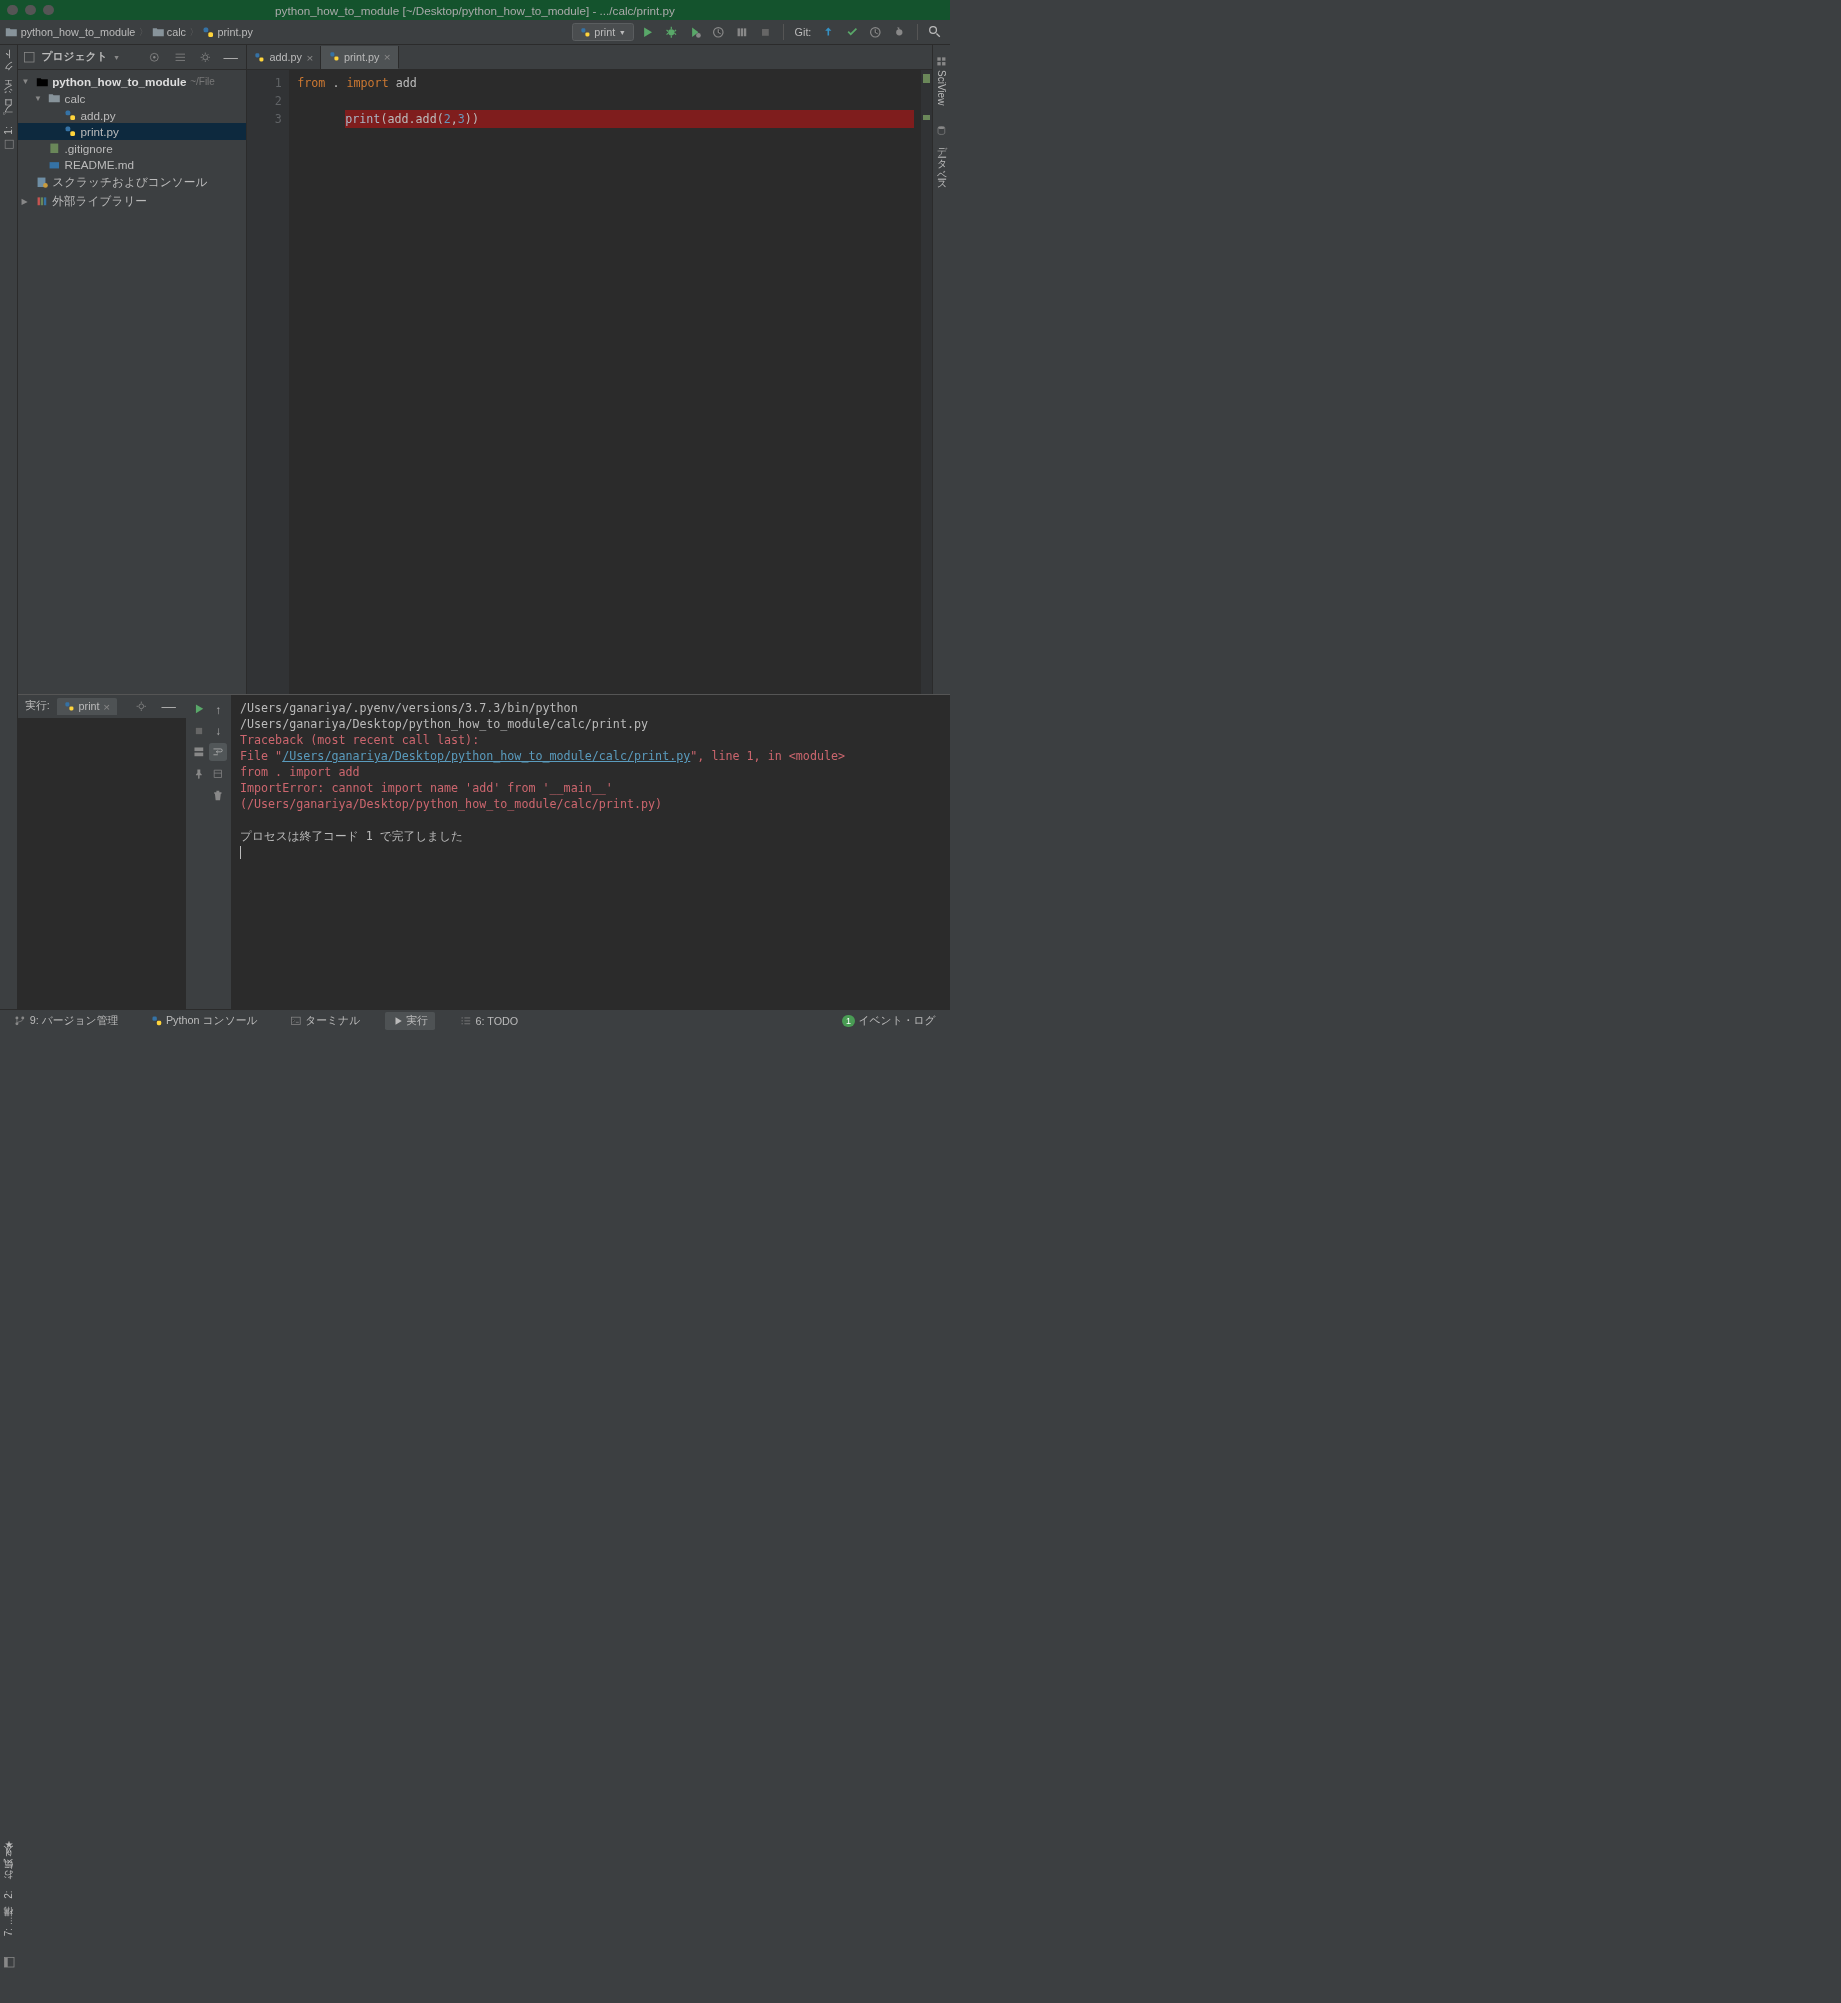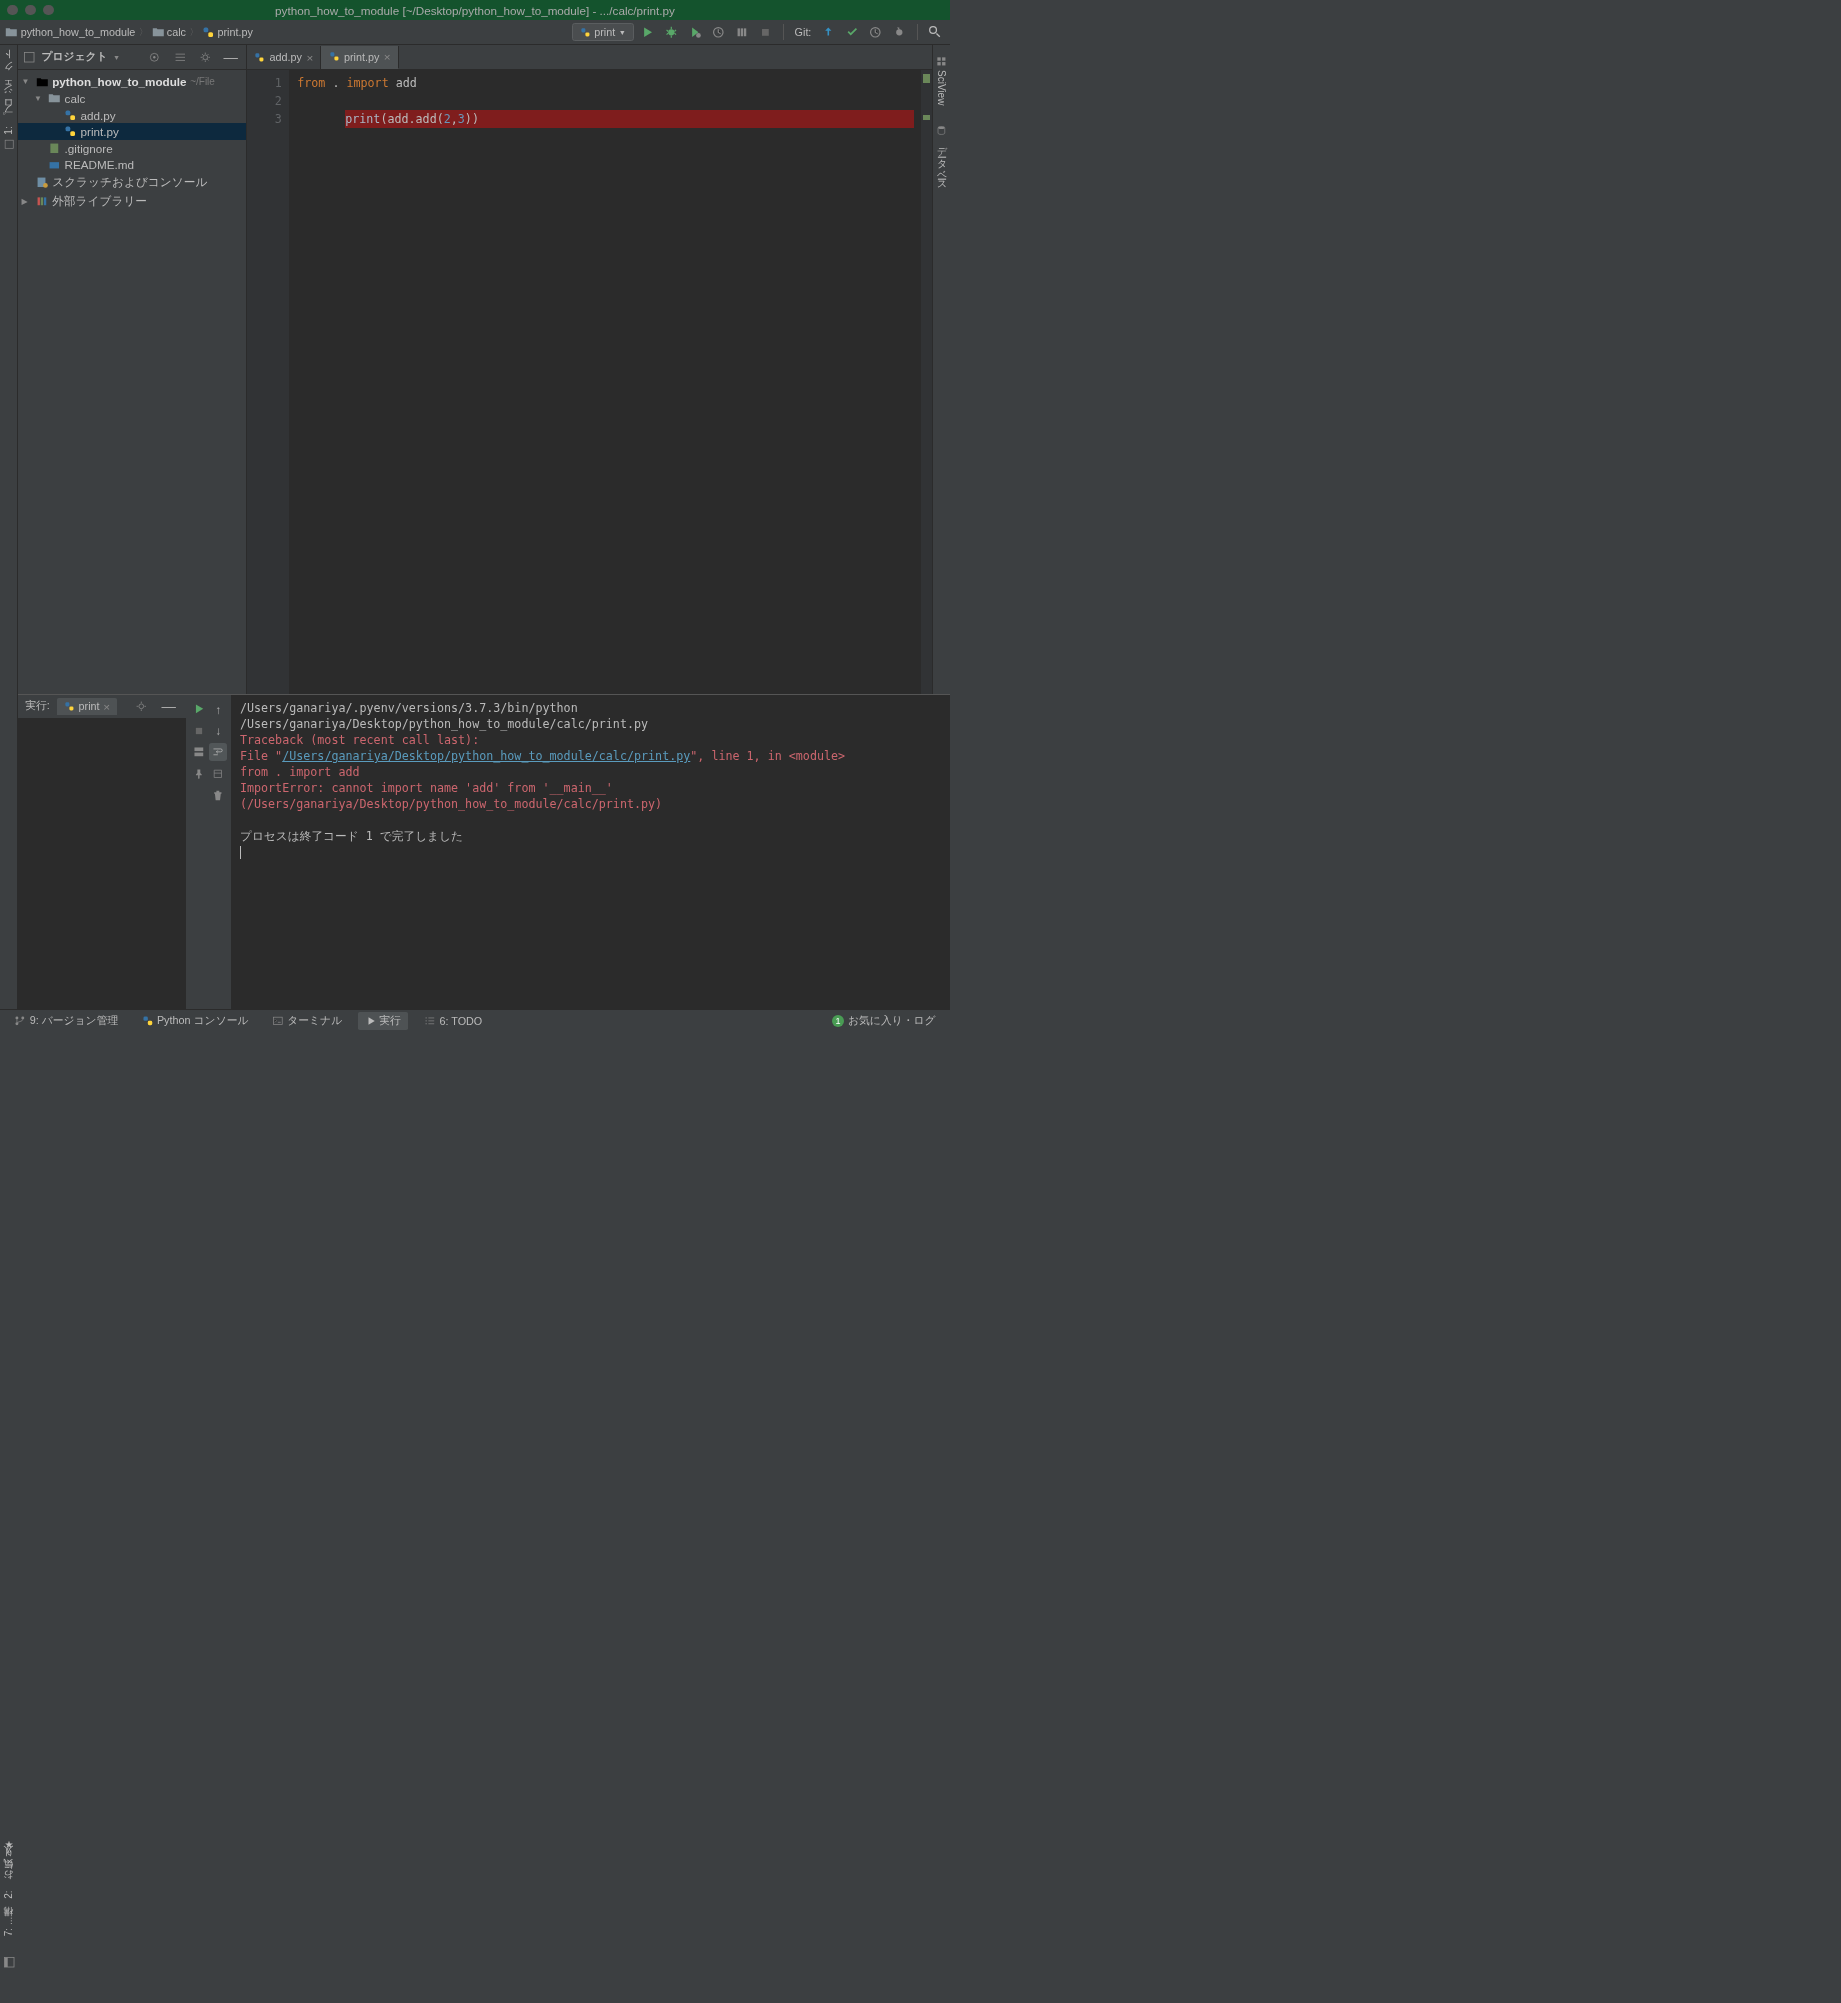--- a/index.html
+++ b/index.html
@@ -189,21 +189,21 @@
 .console .link { color: #5a9bbd; text-decoration: underline; }
 .cursor-block { display: inline-block; width: 0.9px; height: 12.6px; background: #bbbbbb; vertical-align: middle; }
 
 .statusbar {
   height: 23.4px;
   background: #3c3f41;
   border-top: 0.9px solid #2b2b2b;
   display: flex;
   align-items: center;
   padding: 0 7.2px;
-  gap: 9px;
+  gap: 18px;
   font-size: 10.8px;
 }
 .status-item { display: flex; align-items: center; gap: 3.6px; padding: 1.8px 7.2px; color: #bbbbbb; }
 .status-item.active { background: #4e5254; border-radius: 1.8px; }
 .statusbar .spacer { flex: 1; }
 .badge-green { background: #499c54; color: white; border-radius: 50%; width: 12.6px; height: 12.6px; display: inline-flex; align-items: center; justify-content: center; font-size: 9px; }
 
 svg { display: block; }
 </style>
 </head>
@@ -625,16 +625,16 @@
   </div>
   <div class="status-item">
     <svg width="11.7" height="11.7" viewBox="0 0 16 16">
         <path stroke="#888" d="M2 4h2M6 4h8M2 8h2M6 8h8M2 12h2M6 12h8"></path>
       </svg>
     <span>6: TODO</span>
   </div>
   <div class="spacer"></div>
   <div class="status-item">
     <span class="badge-green">1</span>
-    <span>お気に入り・ログ</span>
+    <span>イベント・ログ</span>
   </div>
 </div>
 
 
 </body></html>

